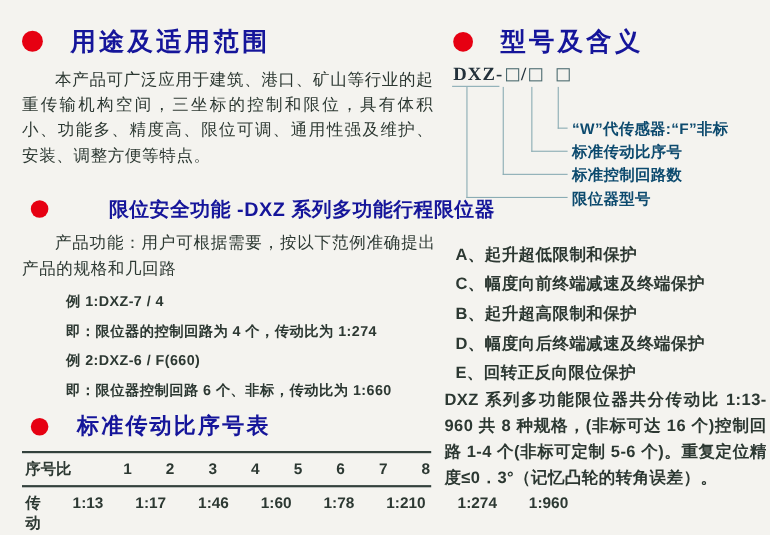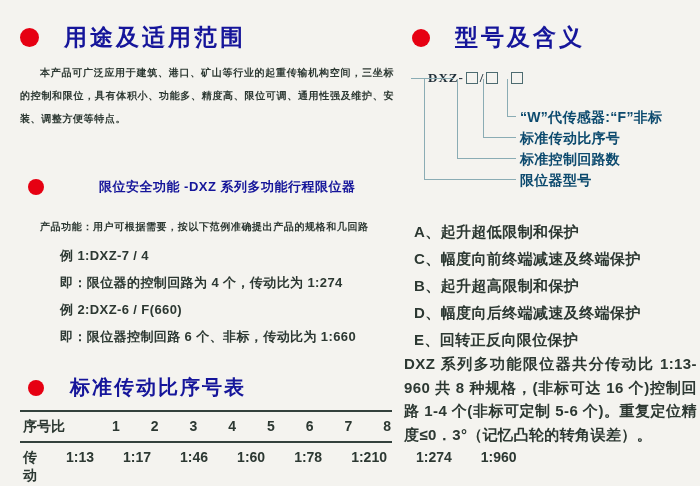--- a/index.html
+++ b/index.html
@@ -17,25 +17,25 @@
     border-radius:50%;
     flex:0 0 auto;
   }
   .heading-row { display:flex; align-items:center;text-align:center; }
   .heading {
     color:#15159a;
     font-weight:bold;
     white-space:nowrap;
   }
   .h-large { font-size:23px; letter-spacing:3px; }
-  .h-med   { font-size:13px; letter-spacing:0.5px;padding-left:29px; }
+  .h-med   { font-size:18px; letter-spacing:0.5px;padding-left:29px; }
   .h-med2  { font-size:20px; letter-spacing:2px; }
   .bodytext {
-    font-size:10px;
-    font-weight:700;
+    font-size:15px;
+    font-weight:400;
     line-height:23px;
     letter-spacing:0.6px;
     color:#2c3832;
     text-align:justify;
   }
   .indent { text-indent:2em; }
   section { position:absolute; }
   #sec1 { left:20px; top:22px;  width:374px; }
   #sec2 { left:20px; top:178px; width:376px; }
   #sec3 { left:20px; top:374px; width:374px; }
@@ -55,26 +55,25 @@
   .ratio-row { display:flex; padding:6px 0 5px;gap:29px; }
   .ratio-row.first { border-bottom:2px solid #33413c; }
   .ratio-label { width:62px; padding-left:3px; font-size:14px; font-weight:700; }
   .ratio-cell  { flex:1; text-align:center; font-size:14px; font-weight:700; }
 
   
   .rblock { position:absolute; left:0; }
   #r-head { top:22px; }
   #diagram { top:58px; left:6px; width:287px; height:152px; position:absolute; }
   .model-row {
-    position:absolute; top:12px; left:2px;
+    position:absolute; top:0; left:2px;
     display:flex; align-items:center;
     font-family:"Liberation Serif", serif;
-    font-size:13px; font-weight:700; color:#22303a;
+    font-size:17px; font-weight:700; color:#22303a;
     letter-spacing:1px;
-    margin-left:16px;
   }
   .model-box {
     display:inline-block; width:12px; height:12px;
     border:1px solid #4d6b70; background:transparent;
     margin:0 2px;
   }
   .model-gap { display:inline-block; width:9px; }
   .model-underline {
     position:absolute; left:1px; top:20px; width:43px; height:0;
     border-top:1px solid #8aacb4;
@@ -106,21 +105,21 @@
     <span class="heading h-large">用途及适用范围</span>
   </div>
   <p class="bodytext indent" style="margin-top:8px;">本产品可广泛应用于建筑、港口、矿山等行业的起重传输机构空间，三坐标的控制和限位，具有体积小、功能多、精度高、限位可调、通用性强及维护、安装、调整方便等特点。</p>
 </section>
 
 <section id="sec2">
   <div class="heading-row">
     <span class="bullet" style="width:16px;height:16px;margin-left:8px;margin-right:26px;"></span>
     <span class="heading h-med">限位安全功能 -DXZ 系列多功能行程限位器</span>
   </div>
-  <p class="bodytext indent" style="margin-top:19px;line-height:24px;">产品功能：用户可根据需要，按以下范例准确提出产品的规格和几回路</p>
+  <p class="bodytext indent" style="margin-top:7px;line-height:24px;">产品功能：用户可根据需要，按以下范例准确提出产品的规格和几回路</p>
   <div class="examples">
     <div>例 1:DXZ-7 / 4</div>
     <div>即：限位器的控制回路为 4 个，传动比为 1:274</div>
     <div>例 2:DXZ-6 / F(660)</div>
     <div>即：限位器控制回路 6 个、非标，传动比为 1:660</div>
   </div>
 </section>
 
 <section id="sec3">
   <div class="heading-row">

